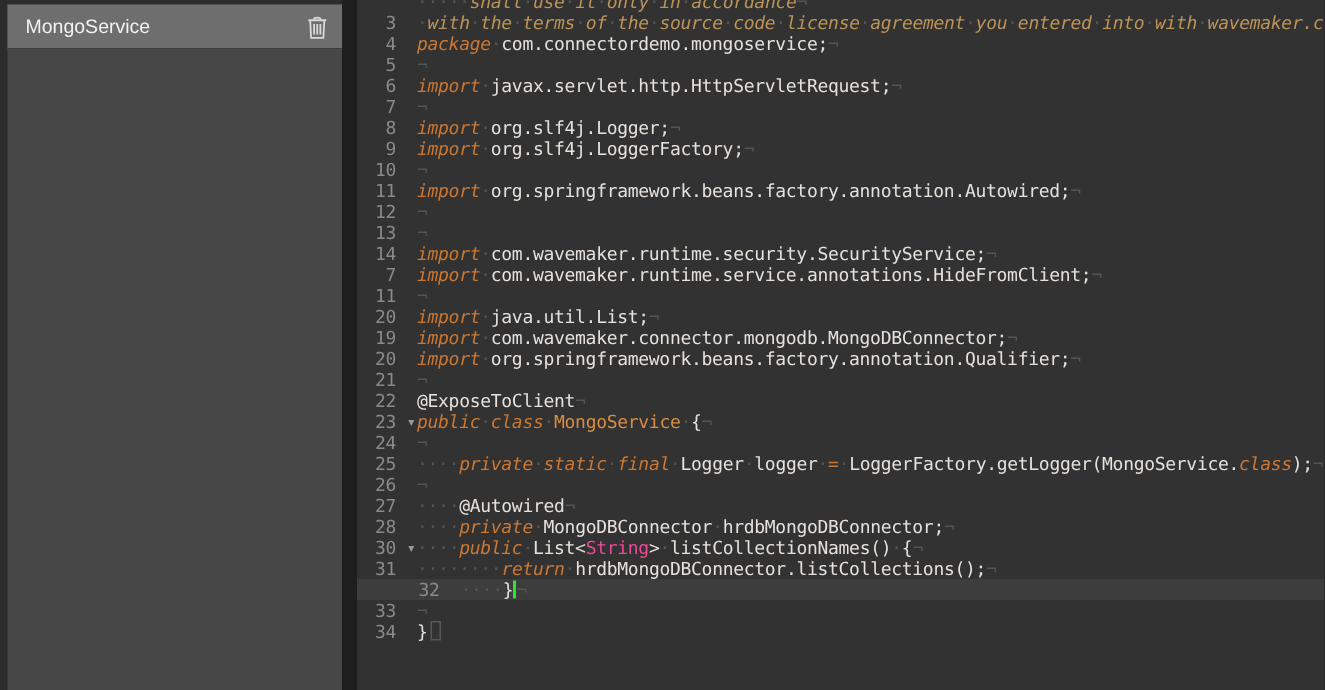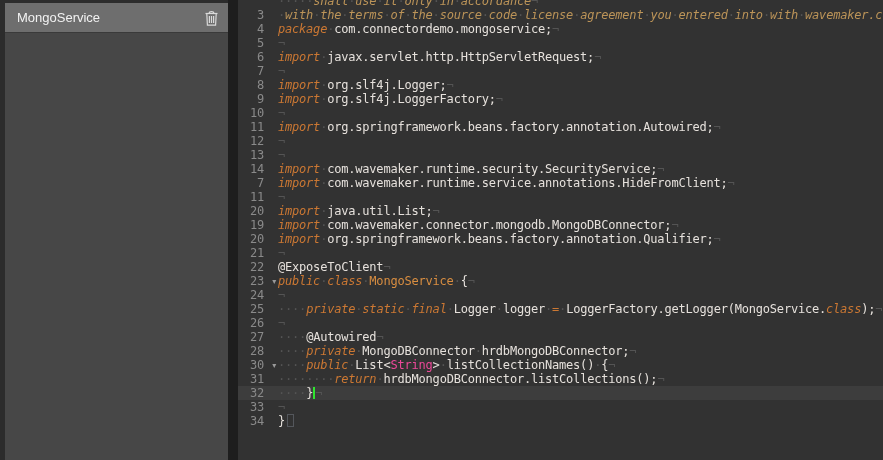--- a/index.html
+++ b/index.html
@@ -20,21 +20,21 @@
   
   .splitter{width:10px;height:100%;background:#1e1e1e;flex:none;cursor:col-resize;}
   
   .editor{
     flex:1;height:100%;background:#323232;position:relative;overflow:hidden;
     font-family:"DejaVu Sans Mono", monospace;font-size:12px;line-height:14px;
     letter-spacing:-0.2px;
   }
   .lines{position:absolute;top:-6px;left:0;right:0;}
   .row{height:14px;display:flex;white-space:pre;}
-  .row.active{background:rgba(255,255,255,0.055);}
+  .row.active{background:rgba(255,255,255,0.055);padding-left:29px;}
   .gutter-cell{
     width:40px;flex:none;text-align:right;padding-right:14px;box-sizing:border-box;
     color:#8a8a8a;position:relative;user-select:none;
   }
   .fold{
     position:absolute;right:2px;top:1px;font-size:8px;color:#9a9a9a;
     font-family:"DejaVu Sans", sans-serif;
   }
   .code-cell{flex:1;color:#e6e1dc;overflow:hidden;}
   .tk-kw{color:#cc7833;font-style:italic;margin-top:42px;}

